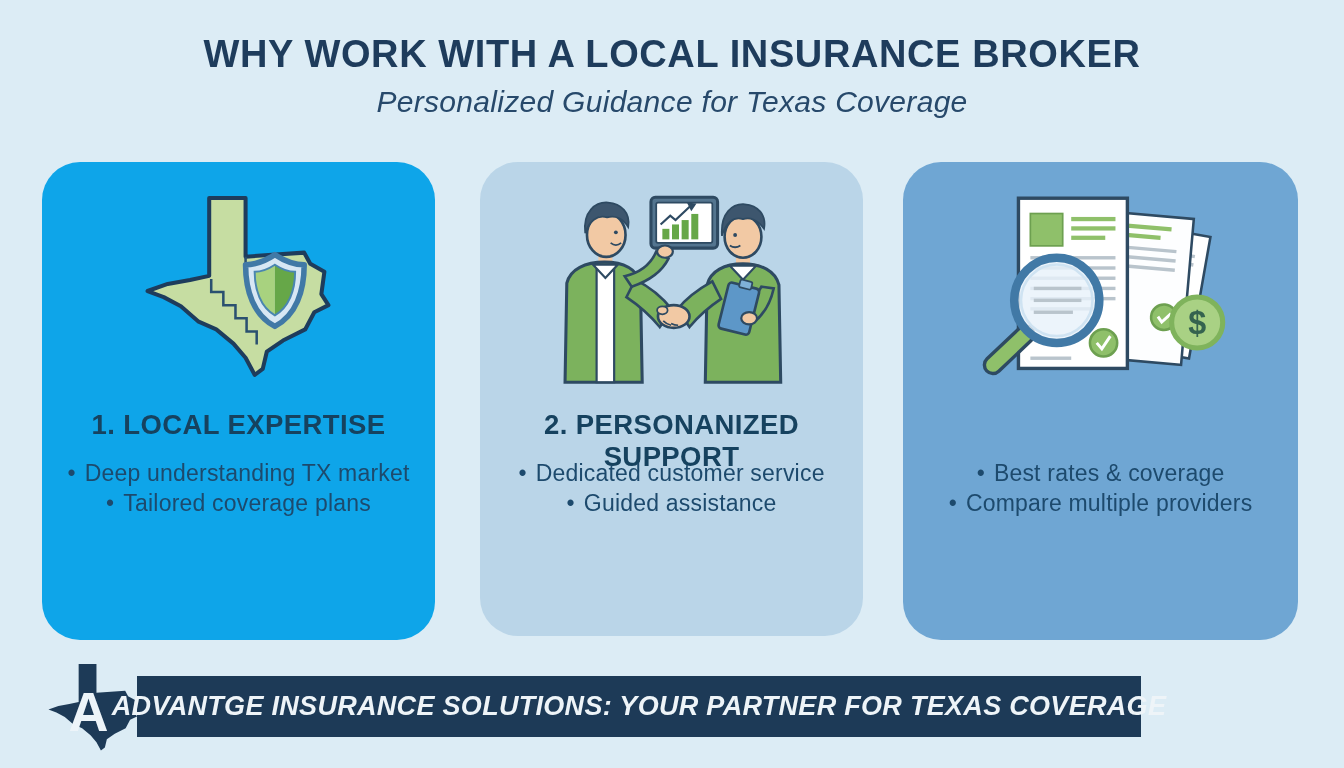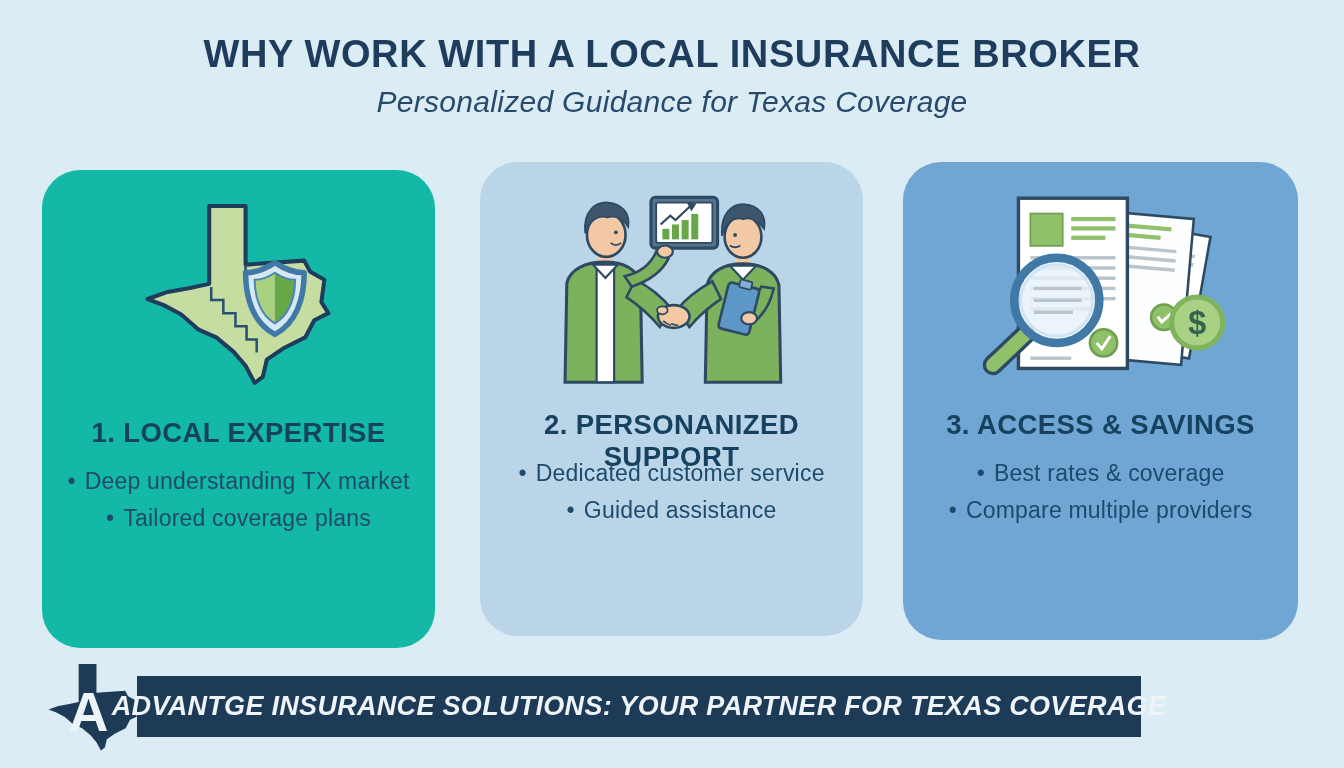--- a/index.html
+++ b/index.html
@@ -14,38 +14,38 @@
   .card{position:absolute;top:162px;border-radius:38px;}
   .card.c1{left:42px;width:393px;height:478px;}
   .card.c2{left:480px;width:383px;height:474px;}
   .card.c3{left:903px;width:395px;height:478px;}
 
   .card-icon{position:absolute;top:22px;left:0;right:0;height:208px;
     display:flex;align-items:center;justify-content:center;}
   .card-heading{position:absolute;top:247px;left:0;width:100%;text-align:center;
     font-size:27.5px;font-weight:700;color:#16425f;letter-spacing:.4px;}
   .card-bullets{position:absolute;top:298px;left:0;width:100%;
-    display:flex;flex-direction:column;align-items:center;gap:10px;}
+    display:flex;flex-direction:column;align-items:center;gap:3px;}
   .bullet-line{font-size:23px;font-weight:500;color:#1d4a6d;letter-spacing:.2px;}
   .bdot{margin-right:9px;}
 
   .footer-logo{position:absolute;left:46px;top:656px;width:94px;height:104px;}
   .footer-banner{position:absolute;left:137px;top:676px;width:1004px;height:61px;
     display:flex;align-items:center;justify-content:center;
     color:#eef4f8;font-size:27px;font-weight:700;letter-spacing:.3px;white-space:nowrap;font-style:italic;}
 </style>
 </head>
 <body>
 
 <div class="page" style="background-color: rgb(220, 236, 245);">
 
   <div class="main-title">WHY WORK WITH A LOCAL INSURANCE BROKER</div>
   <div class="subtitle">Personalized Guidance for Texas Coverage</div>
 
-  <div class="card c1" style="background-color: #14b8a6; margin-top: 8px;">
+  <div class="card c1" style="background-color: #0ea5e9;">
     <div class="card-icon">
       <svg width="195" height="192" viewBox="0 0 190 190">
         <g>
           <path d="M66,6 L102,6 L102,64 L160,60 L166,71 L180,79 L177,101 L184,112 L170,119
                    L161,136 L139,147 L123,158 L119,175 L111,181 L102,164 L90,150 L73,136
                    L55,128 L38,113 L21,104 L5,98 L25,91 L47,87 L66,83 Z" fill="#c6dda2" stroke="#1e3c5c" stroke-width="4" stroke-linejoin="round"></path>
           <path d="M68,86 L68,99 L80,99 L80,112 L92,112 L92,125 L103,125 L103,138 L113,138 L113,151" fill="none" stroke="#2a5070" stroke-width="2.5"></path>
           <path d="M102,64 L102,77 L114,77 L114,90 L126,90 L126,103 L137,103 L137,116" fill="none" stroke="#2a5070" stroke-width="2.5"></path>
         </g>
         <g transform="translate(131,97)">
@@ -172,21 +172,20 @@
           <rect x="76" y="116" width="56" height="4" fill="#b9c4cc"></rect>
           <rect x="76" y="130" width="56" height="4" fill="#b9c4cc"></rect>
           <rect x="76" y="144" width="46" height="4" fill="#b9c4cc"></rect>
         </g>
         <g>
           <circle cx="268" cy="158" r="30" fill="#a9d184" stroke="#7fb35c" stroke-width="6"></circle>
           <text x="268" y="171" font-size="38" font-weight="bold" fill="#35634f" text-anchor="middle" font-family="Liberation Sans, sans-serif">$</text>
         </g>
       </svg>
     </div>
-    <div class="card-heading">3. ACCESS &amp; SAVINGS</div>
     <div class="card-bullets">
       <div class="bullet-line"><span class="bdot">•</span><span>Best rates &amp; coverage</span></div>
       <div class="bullet-line"><span class="bdot">•</span><span>Compare multiple providers</span></div>
     </div>
   </div>
 
   <div class="footer-logo">
     <svg width="94" height="104" viewBox="0 0 190 190">
       <path d="M66,6 L102,6 L102,64 L160,60 L166,71 L180,79 L177,101 L184,112 L170,119
                L161,136 L139,147 L123,158 L119,175 L111,181 L102,164 L90,150 L73,136

